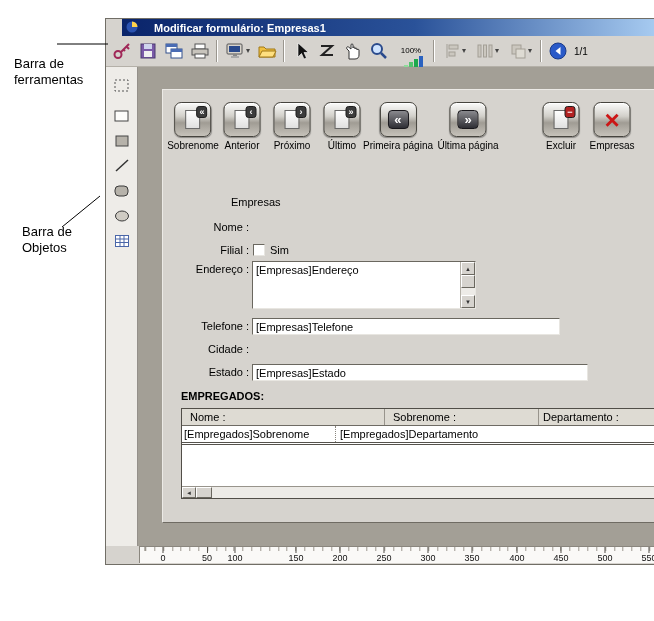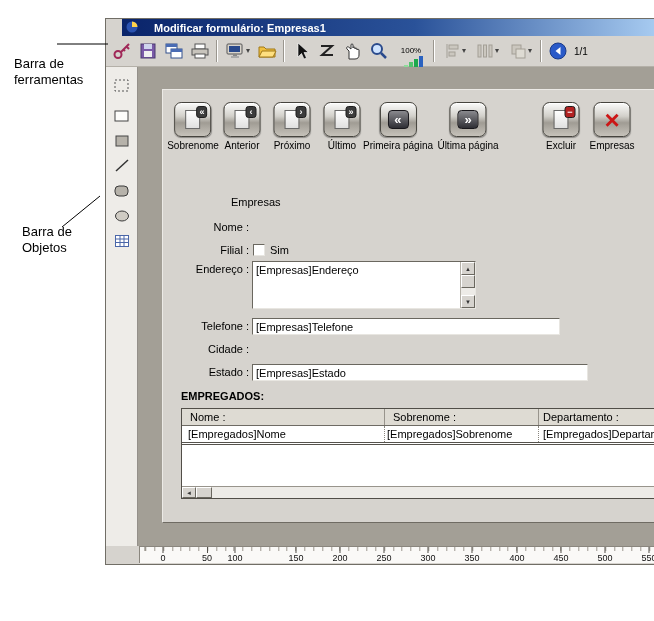--- a/index.html
+++ b/index.html
@@ -381,21 +381,20 @@
           </div>
 
           <div class="emp-label">EMPREGADOS:</div>
           <div class="dtable">
             <div class="thead">
               <div class="th c1">Nome :</div>
               <div class="th c2">Sobrenome :</div>
               <div class="th c3">Departamento :</div>
             </div>
             <div class="trow">
-              <div class="td c1">[Empregados]Nome</div>
               <div class="td c2">[Empregados]Sobrenome</div>
               <div class="td c3">[Empregados]Departamento</div>
             </div>
             <div></div>
             <div class="hscroll">
               <div class="sbtn left">
                   <span>◄</span>
                 </div>
               <div class="hthumb"></div>
             </div>

